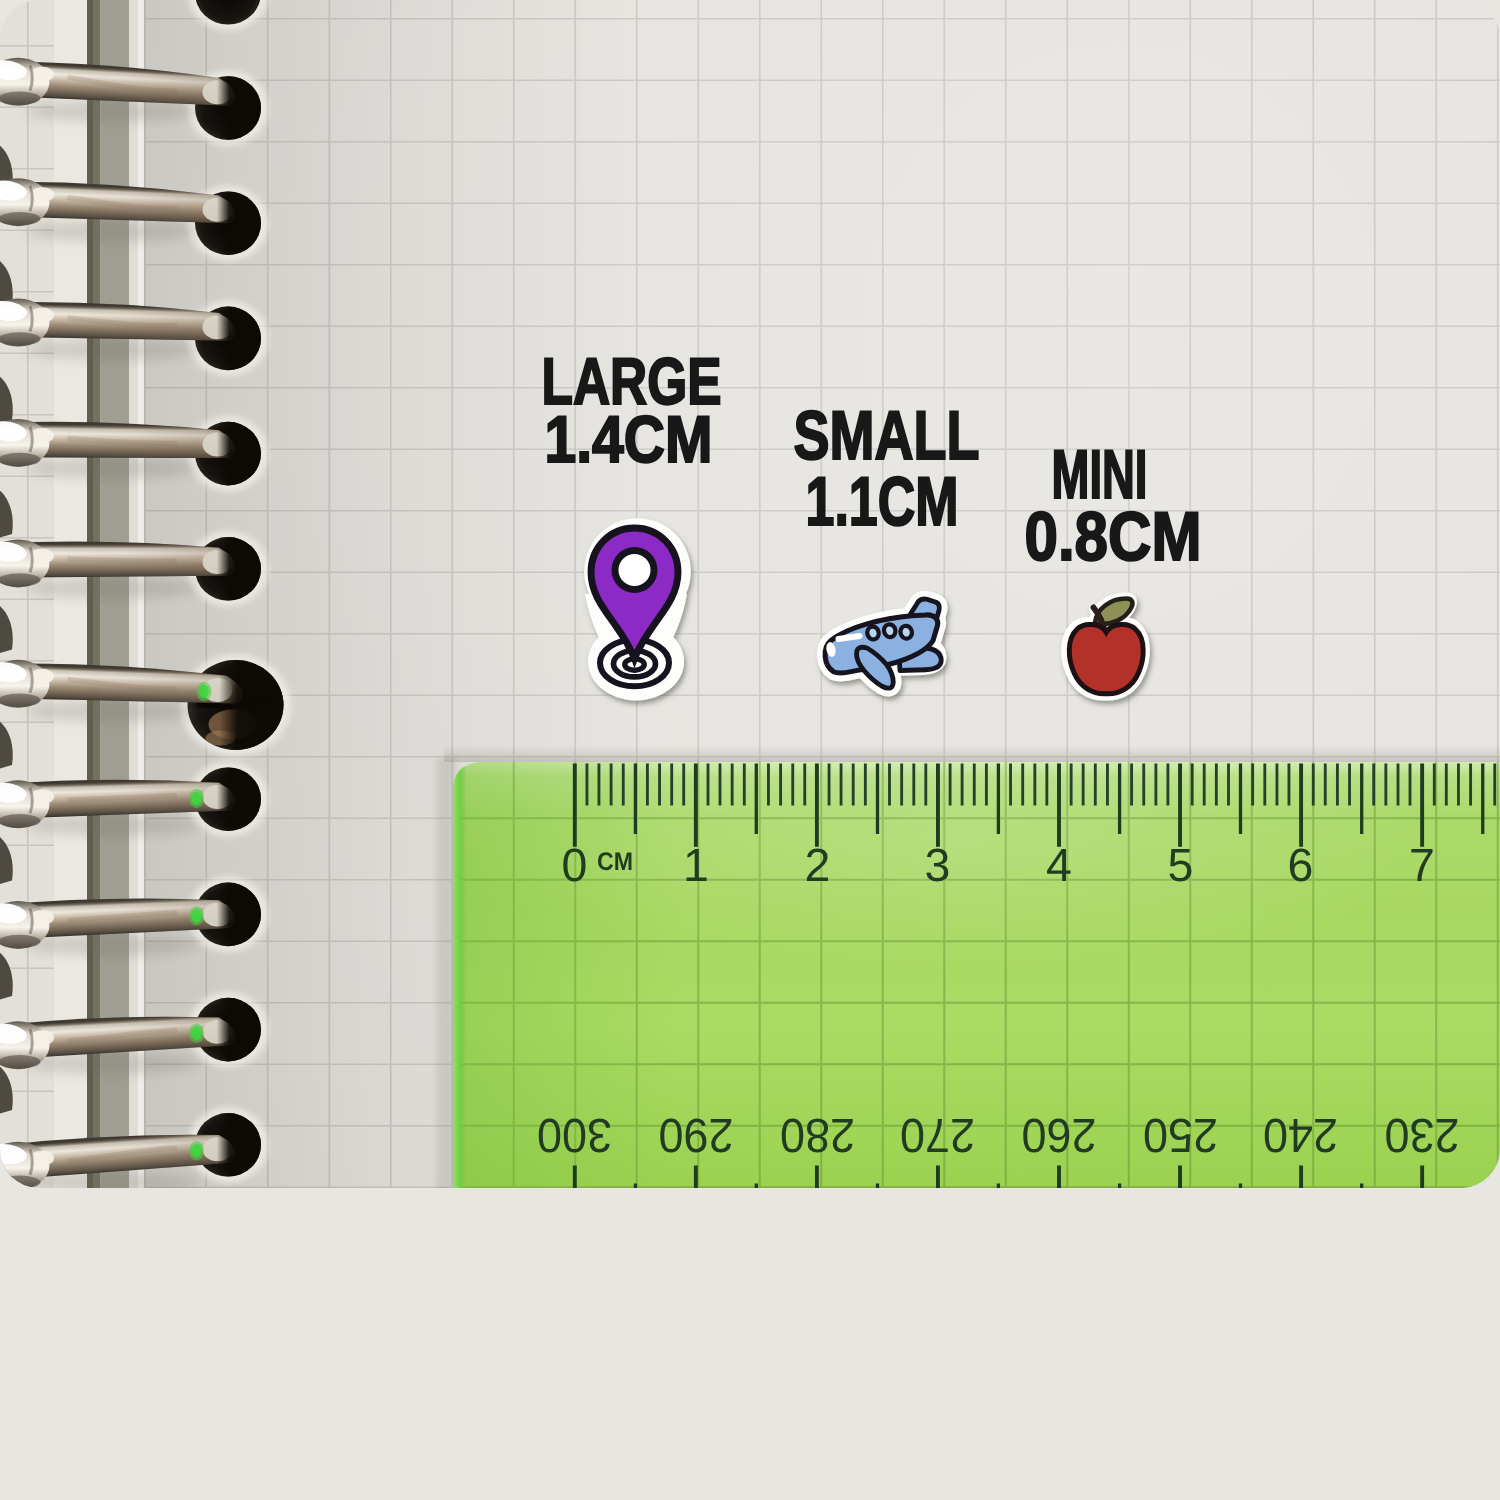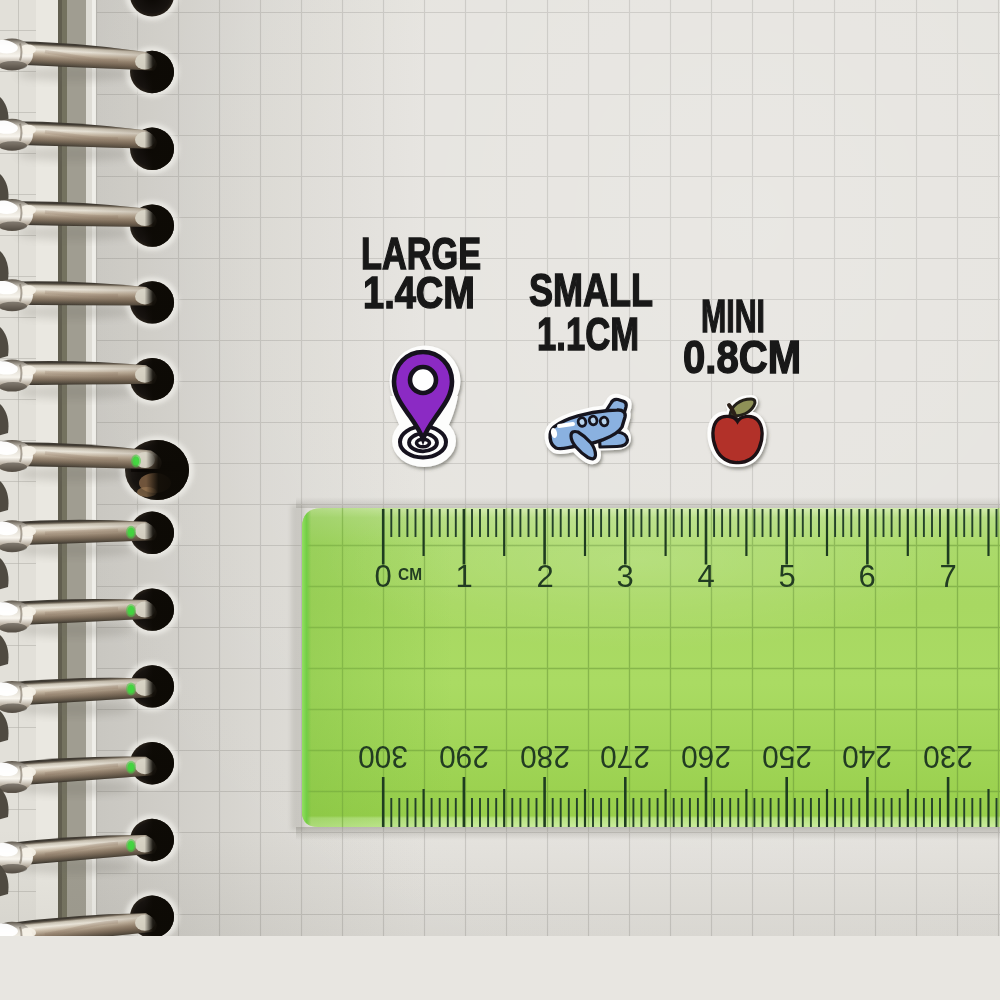--- a/index.html
+++ b/index.html
@@ -1,17 +1,17 @@
 <!DOCTYPE html>
 <html><head>
 <meta charset="utf-8">
 <title>Sticker size chart</title>
 <style>
 html,body{margin:0;padding:0;background:#e8e6e1;font-family:"Liberation Sans",sans-serif;}
-#scene{width:1000px;height:936px;overflow:hidden;position:relative;}
+#scene{width:1000px;height:792px;overflow:hidden;position:relative;border-radius:26px;}
 </style>
 </head>
 <body>
 <div id="scene">
 <svg width="1000" height="1000" viewBox="0 0 1000 1000">
 
 <defs>
   <linearGradient id="ringGrad" x1="0" y1="0" x2="0" y2="1">
     <stop offset="0" stop-color="#3f3a33"></stop>
     <stop offset="0.07" stop-color="#776f63"></stop>

